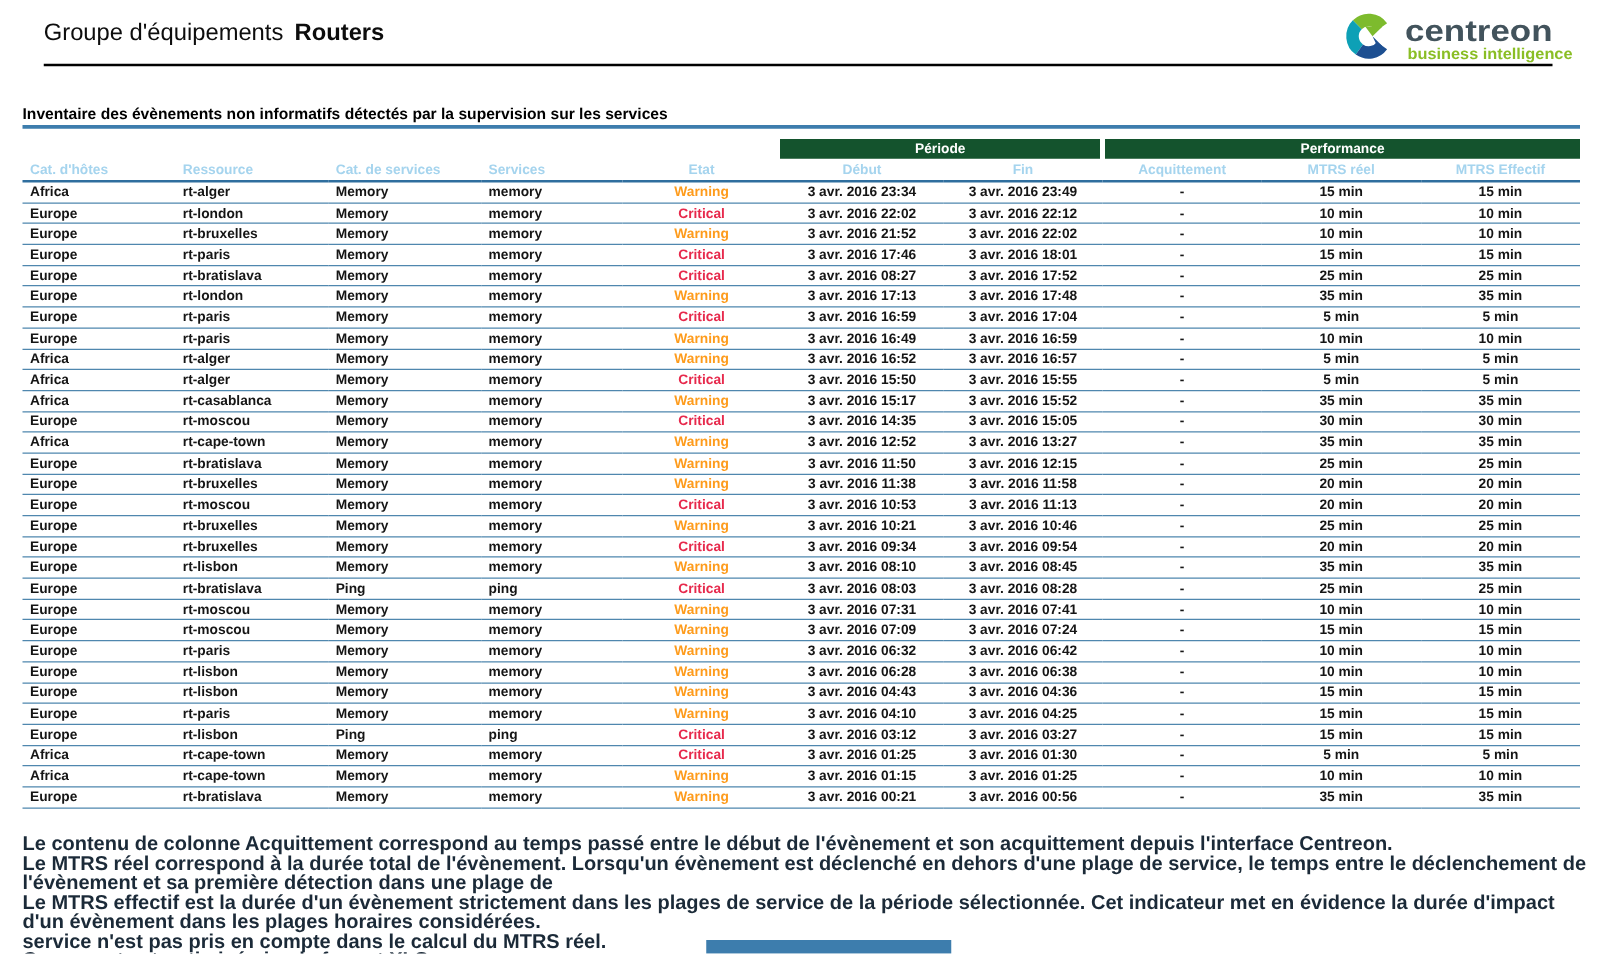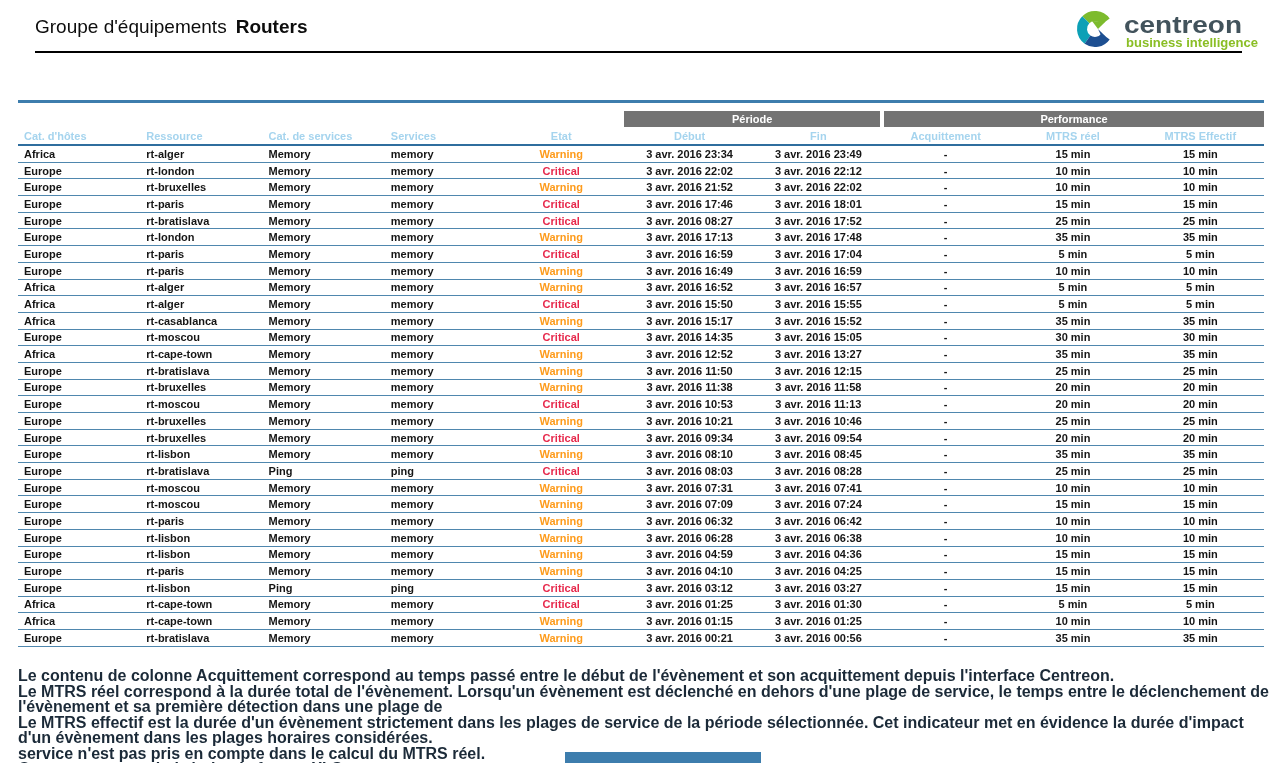--- a/index.html
+++ b/index.html
@@ -12,21 +12,21 @@
   .header .grp{font-weight:700; margin-left:9px;}
   .header-rule{position:absolute; left:35px; top:51px; width:1207px; height:2px; background:#000;}
   .logo{position:absolute; left:1076px; top:6px;}
   
   .section-title{position:absolute; left:18px; top:84px; font-size:12.5px; font-weight:700; color:#000;}
   .section-underline{position:absolute; left:18px; top:100px; width:1246px; height:3px; background:#3d7dad;}
   
   table.events{position:absolute; left:18px; top:111px; width:1246px; border-collapse:collapse; table-layout:fixed;}
   table.events th, table.events td{padding:0; overflow:hidden; white-space:nowrap;}
   tr.grouphead th{height:16px; font-size:11px; font-weight:700; color:#fff; text-align:center;}
-  th.gh{background:#737373;}
+  th.gh{background:#14532d;}
   th.gh-perf{border-left:4px solid #fff;}
   tr.subhead th{height:17px; font-size:11px; font-weight:700; color:#a5d4ee; text-align:center; border-bottom:2px solid #2f6e9e;}
   tr.subhead th.al{text-align:left; padding-left:6px;}
   tbody td{height:15.7px; font-size:11px; font-weight:700; color:#151515; text-align:center; border-bottom:1px solid #4f87ae;}
   tbody td:nth-child(-n+4){text-align:left; padding-left:6px;}
   td.state.warning{color:#fe9b1b;}
   td.state.critical{color:#e7294c;}
   
   .footnotes{position:absolute; left:18px; top:668px; font-size:16px; font-weight:700; color:#1b2a38; line-height:15.5px;}
   
@@ -48,20 +48,21 @@
       <path d="M 11.5 33.6 A 13 13 0 0 0 29.6 30.5" fill="none" stroke="#1d4f91" stroke-width="10"></path>
       <path d="M 29.6 15.5 L 22 23 L 16 15 Z" fill="#7dbb2d"></path>
       <path d="M 29.6 30.5 L 22 23 L 27 33.6 Z" fill="#1d4f91"></path>
     </g>
     <text x="48" y="27" font-family="Liberation Sans, sans-serif" font-size="24" font-weight="bold" fill="#42535c" textLength="118" lengthAdjust="spacingAndGlyphs">centreon</text>
     <text x="50" y="41" font-family="Liberation Sans, sans-serif" font-size="12.5" font-weight="bold" fill="#8abe25" textLength="132" lengthAdjust="spacingAndGlyphs">business intelligence</text>
   </svg>
 
   <div class="header-rule"></div>
 
+  <div class="section-title">Inventaire des évènements non informatifs détectés par la supervision sur les services</div>
   <div class="section-underline"></div>
 
   <table class="events">
     <colgroup>
       <col style="width:122px">
         <col style="width:122px">
         <col style="width:122px">
         <col style="width:113px">
         <col style="width:126px">
       <col style="width:130px">
@@ -377,21 +378,21 @@
           <td>-</td>
           <td>10 min</td>
           <td>10 min</td>
         </tr>
         <tr>
           <td>Europe</td>
           <td>rt-lisbon</td>
           <td>Memory</td>
           <td>memory</td>
           <td class="state warning">Warning</td>
-          <td>3 avr. 2016 04:59</td>
+          <td>3 avr. 2016 04:43</td>
           <td>3 avr. 2016 04:36</td>
           <td>-</td>
           <td>15 min</td>
           <td>15 min</td>
         </tr>
         <tr>
           <td>Europe</td>
           <td>rt-paris</td>
           <td>Memory</td>
           <td>memory</td>

